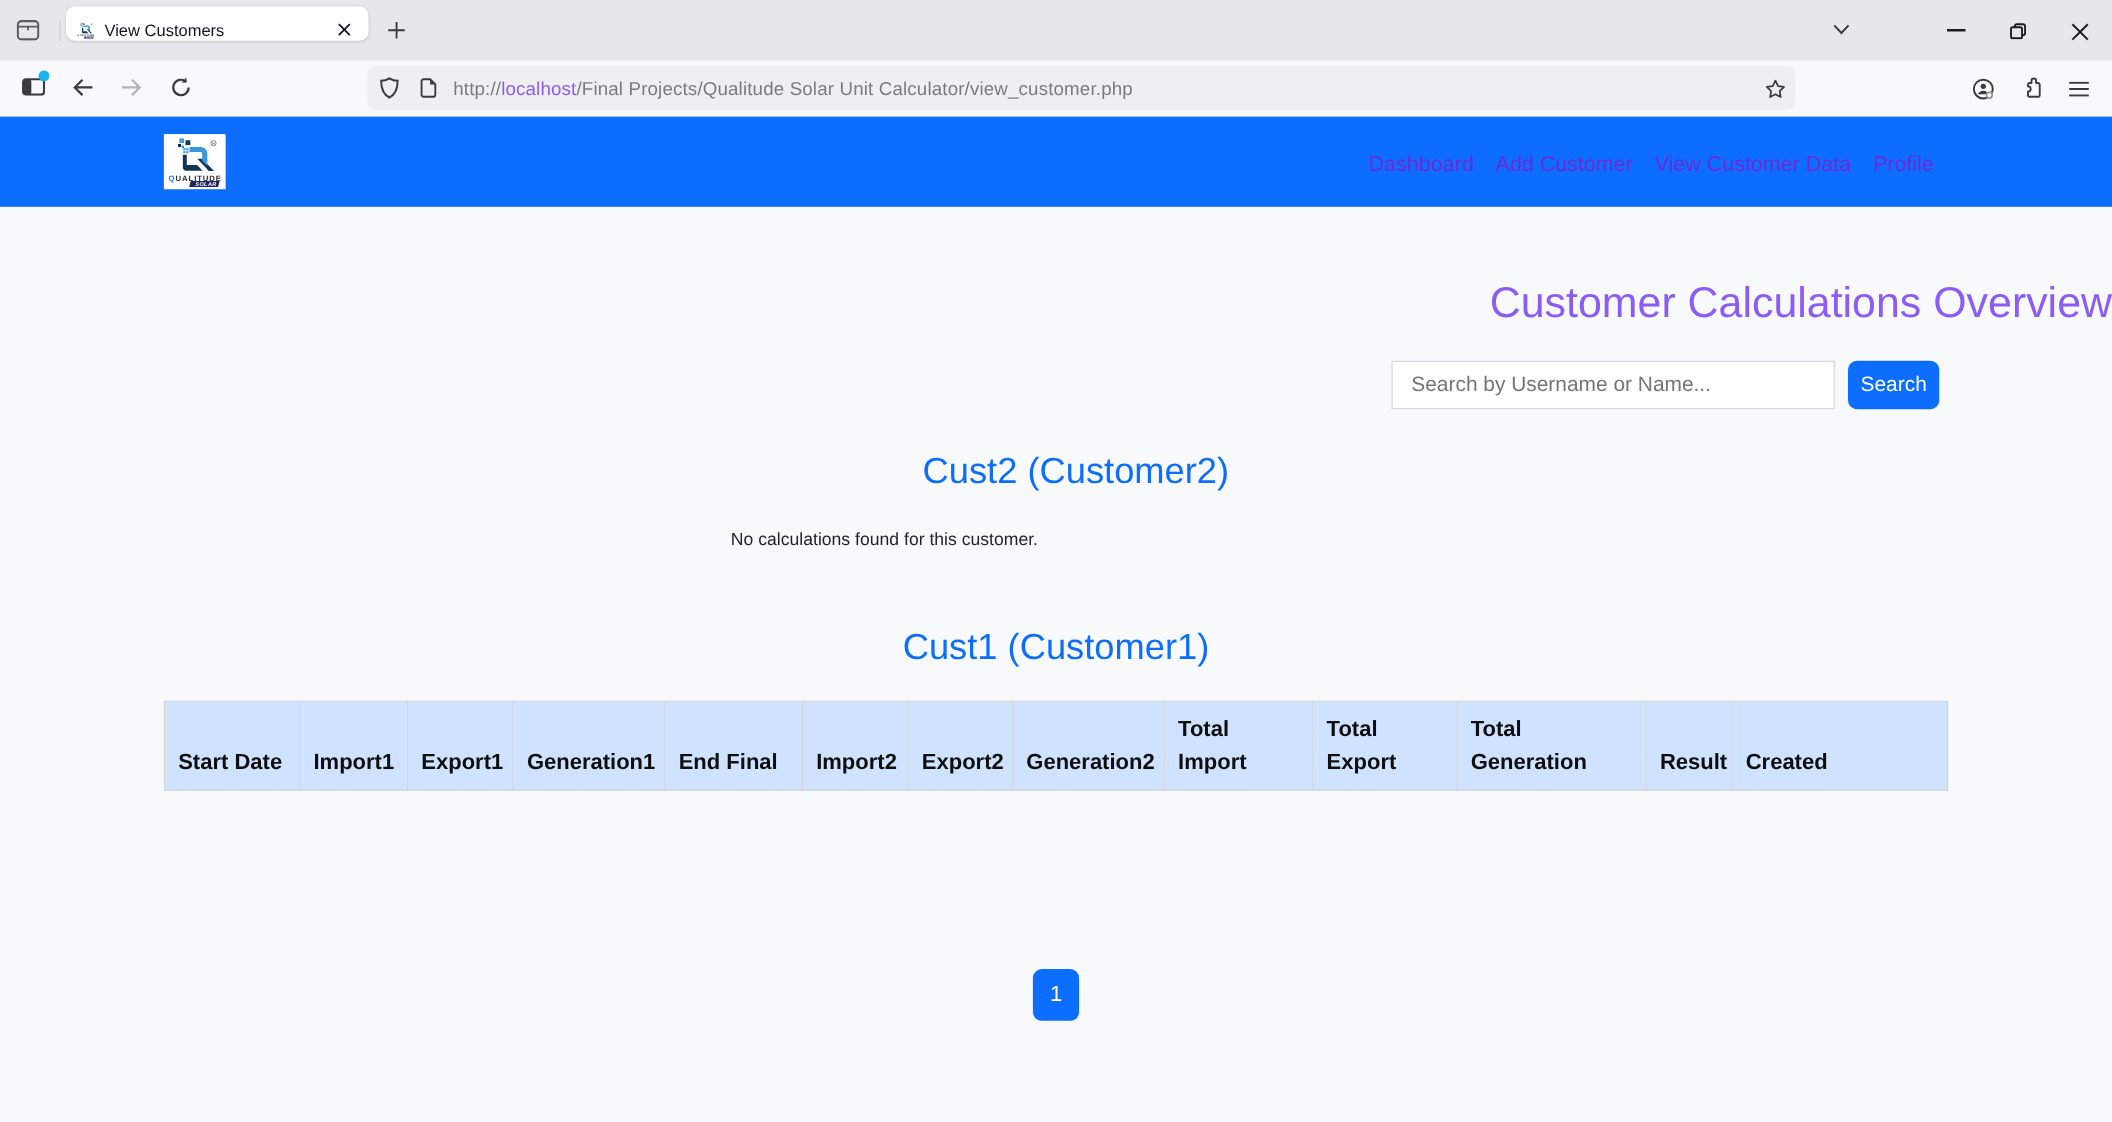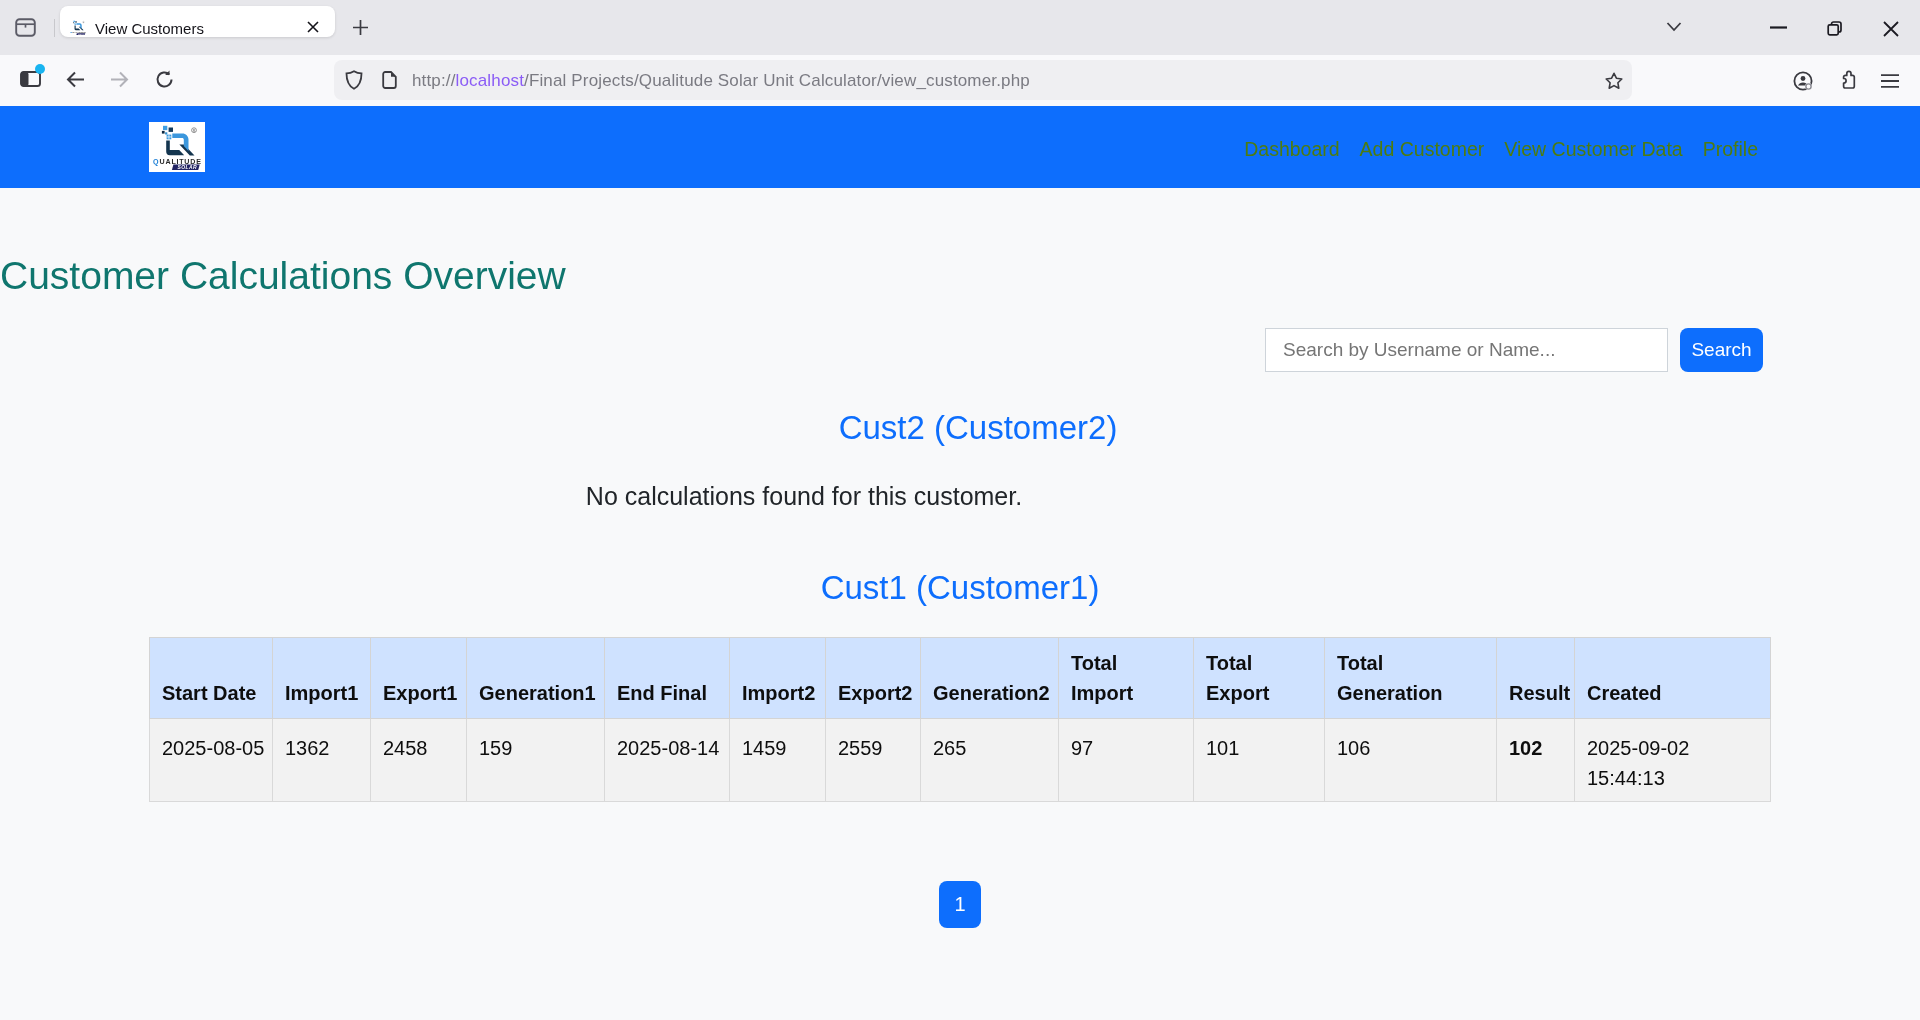--- a/index.html
+++ b/index.html
@@ -15,32 +15,32 @@
 .icon { position:absolute; }
 #toolbar { position:absolute; left:0; top:55px; width:1920px; height:51px; background:#f9f9fb; }
 #urlbar { position:absolute; left:334px; top:60px; width:1298px; height:40px; background:#efeff2; border-radius:8px; }
 #urltext { position:absolute; left:412px; top:71px; font-size:17px; color:#7a7a82; letter-spacing:0.15px; }
 #urltext b { color:#8b5cf6; font-weight:normal; }
 
 
 #bluebar { position:absolute; left:0; top:106px; width:1920px; height:82px; background:#0d6efd; }
 #logo { position:absolute; left:149px; top:122px; width:56px; height:50px; background:#fff; }
 #navlinks { position:absolute; right:162px; top:138px; }
-#navlinks span { color:#4d7c0f; font-size:19.5px; margin-left:20px; }
-
-#title { position:absolute; left:0; top:254px; width:1920px; text-align:left;
-  font-size:39px; color:#0f766e; }
+#navlinks span { color:#6d28d9; font-size:19.5px; margin-left:20px; }
+
+#title { position:absolute; left:0; top:254px; width:1920px; text-align:right;
+  font-size:39px; color:#8b5cf6; }
 #searchinput { position:absolute; left:1265px; top:328px; width:403px; height:44px; background:#fff;
   border:1px solid #ced4da; border-radius:0; font-size:19px; color:#14532d; padding-left:17px;
   font-family:"Liberation Sans", sans-serif; }
 #searchbtn { position:absolute; left:1680px; top:328px; width:83px; height:44px; background:#0d6efd;
   border:none; border-radius:8px; color:#fff; font-size:19px; font-family:"Liberation Sans", sans-serif; }
 .h2 { position:absolute; left:0; width:1920px; text-align:center; font-size:33px; color:#0d6efd; }
 #h2a { top:409px;padding-left:36px; }
-#para { position:absolute; left:0; top:482px; width:1608px; text-align:center; font-size:25px; color:#212529; }
+#para { position:absolute; left:0; top:482px; width:1608px; text-align:center; font-size:16px; color:#212529; }
 #h2b { top:569px; }
 
 
 #tbl { position:absolute; left:149px; top:637px; width:1621px; border-collapse:collapse; table-layout:fixed;
   font-size:20px; }
 #tbl th { background:#cfe2ff; vertical-align:bottom; text-align:left; font-weight:bold;
   padding:10px 12px 10px 12px; line-height:30px; border:1px solid #d4d4d4; color:#0e0e0e; }
 #tbl td { background:#f2f2f2; vertical-align:top; text-align:left;
   padding:14px 12px 8px 12px; line-height:30px; border:1px solid #d9d9d9; color:#0e0e0e; white-space:nowrap; }
 
@@ -204,31 +204,16 @@
         <th>End Final</th>
     <th>Import2</th>
         <th>Export2</th>
         <th>Generation2</th>
         <th>Total Import</th>
         <th>Total Export</th>
     <th>Total Generation</th>
         <th>Result</th>
         <th>Created</th>
   </tr>
-  <tr>
-    <td>2025-08-05</td>
-        <td>1362</td>
-        <td>2458</td>
-        <td>159</td>
-        <td>2025-08-14</td>
-    <td>1459</td>
-        <td>2559</td>
-        <td>265</td>
-        <td>97</td>
-        <td>101</td>
-    <td>106</td>
-        <td><b>102</b></td>
-        <td>2025-09-02<br>15:44:13</td>
-  </tr>
 </tbody>
   </table>
 
 <div id="pg">1</div>
 
 </body></html>

